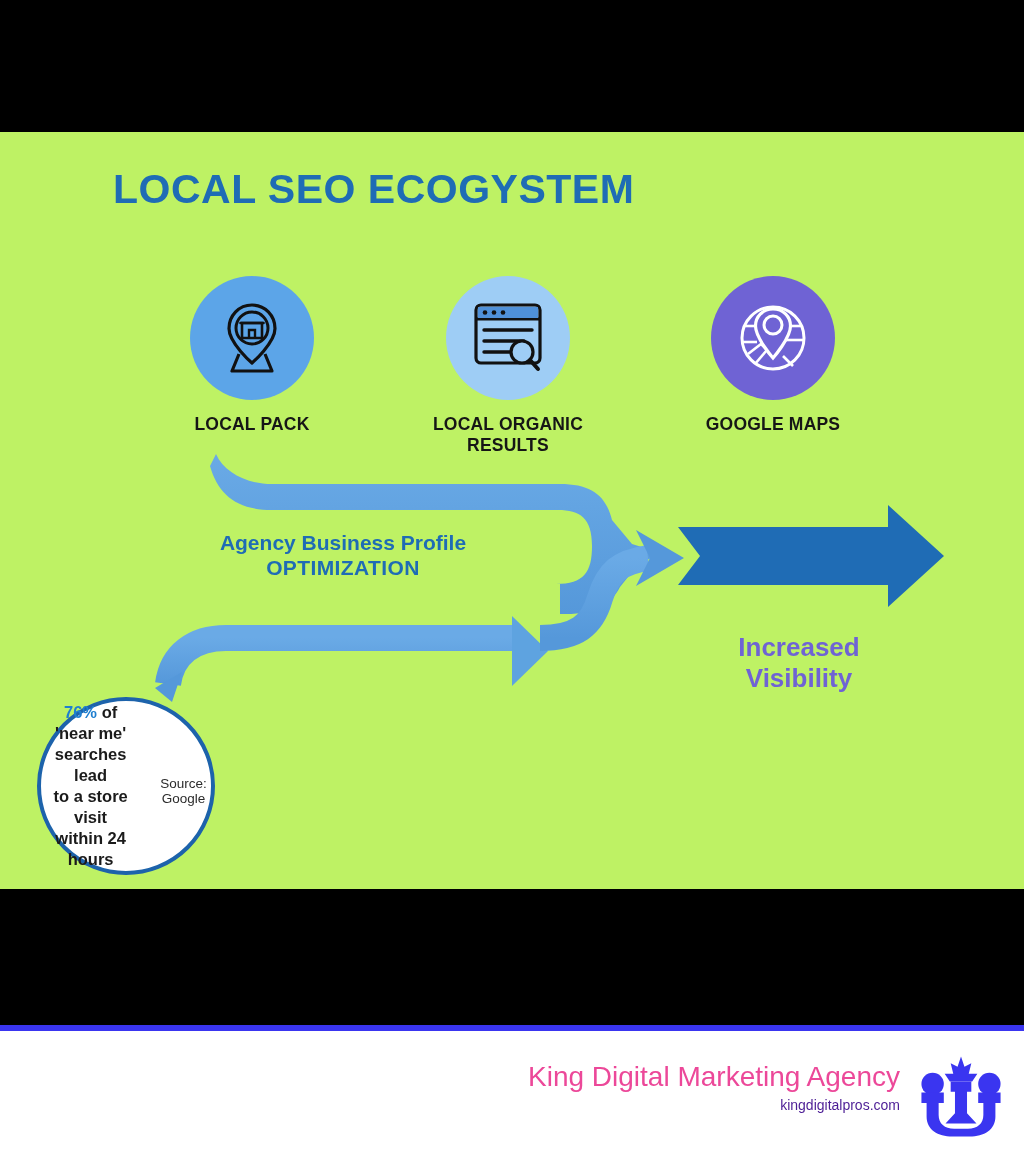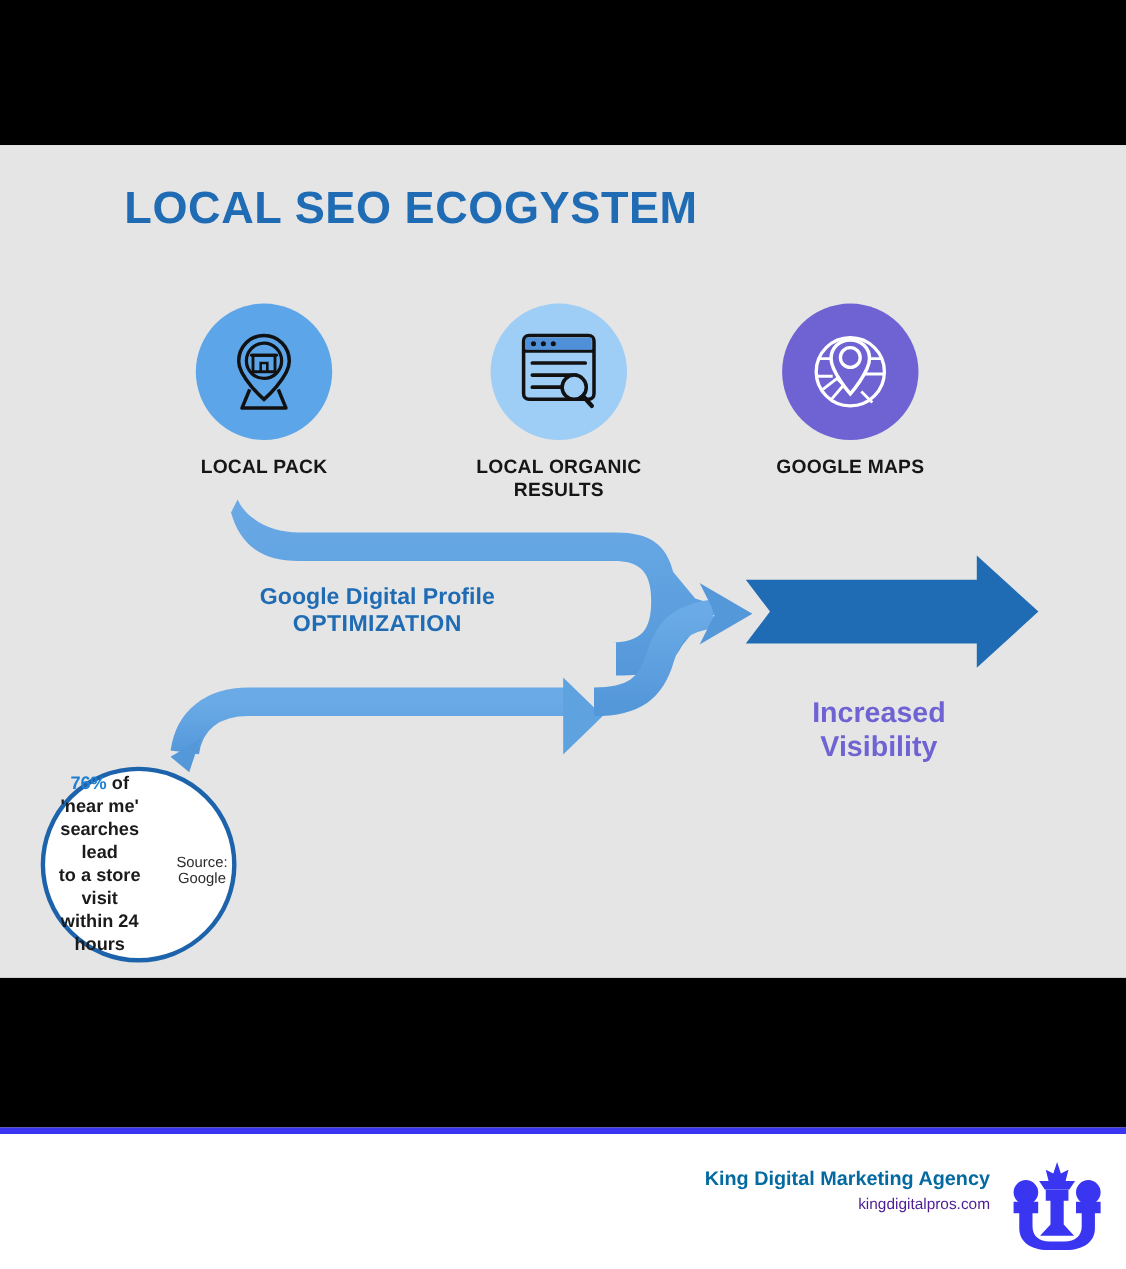--- a/index.html
+++ b/index.html
@@ -34,21 +34,21 @@
     left: 0; top: 1025px;
     width: 1024px; height: 6px;
     background: #3a35f0;
   }
 
   
   .canvas {
     position: absolute;
     left: 0; top: 132px;
     width: 1024px; height: 757px;
-    background: #e5e5e5;
+    background: #bef264;
     overflow: hidden;
   }
 
   .title {
     position: absolute;
     left: 113px; top: 34px;
     font-size: 41px;
     font-weight: bold;
     letter-spacing: 0.5px;
     color: #1f6cb5;
@@ -70,21 +70,21 @@
     justify-content: center;
   }
   .node .caption {
     margin-top: 14px;
     font-size: 17.5px;
     font-weight: bold;
     color: #161616;
     line-height: 1.22;
     letter-spacing: 0.2px;
   }
-  #node-local-pack   { left: 140px;  top: 144px; }
+  #node-local-pack   { left: 152px;  top: 144px; }
   #node-local-organic{ left: 408px;  top: 144px; }
   #node-google-maps  { left: 673px;  top: 144px; }
 
   
   .flow-label {
     position: absolute;
     font-weight: bold;
     color: #1f6cb5;
     line-height: 1.2;
     text-align: center;
@@ -144,23 +144,23 @@
     left: 0; top: 1031px;
     width: 1024px; height: 123px;
     background: #ffffff;
   }
   .footer-text {
     position: absolute;
     right: 124px; top: 30px;
     text-align: right;
   }
   .footer-name {
-    font-size: 18px;
-    font-weight: bold;
-    color: #0369a1;
+    font-size: 28px;
+    font-weight: normal;
+    color: #ec4899;
     white-space: nowrap;
   }
   .footer-url {
     margin-top: 4px;
     font-size: 14px;
     color: #4c1d95;
     white-space: nowrap;
   }
   .footer-logo {
     position: absolute;
@@ -290,21 +290,21 @@
         <path d="M24 68 L36 54" stroke="#ffffff" stroke-width="2.6"></path>
         <path d="M52 60 L62 70" stroke="#ffffff" stroke-width="2.6"></path>
         <path d="M42 13 C32 13 24.5 20.5 24.5 30 C24.5 42 42 62 42 62 C42 62 59.5 42 59.5 30 C59.5 20.5 52 13 42 13 Z" fill="#6f63d4" stroke="#ffffff" stroke-width="3.2"></path>
         <circle cx="42" cy="29" r="9" fill="none" stroke="#ffffff" stroke-width="3"></circle>
       </svg>
     </div>
     <div class="caption">GOOGLE MAPS</div>
   </div>
 
   <div class="flow-label" id="label-gbp">
-    <div>Google Digital Profile</div>
+    <div>Agency Business Profile</div>
     <div class="ln2">OPTIMIZATION</div>
   </div>
 
 
   <div class="flow-label" id="label-visibility">
     <div>Increased</div>
     <div>Visibility</div>
   </div>
 
   <div class="stat-circle">

